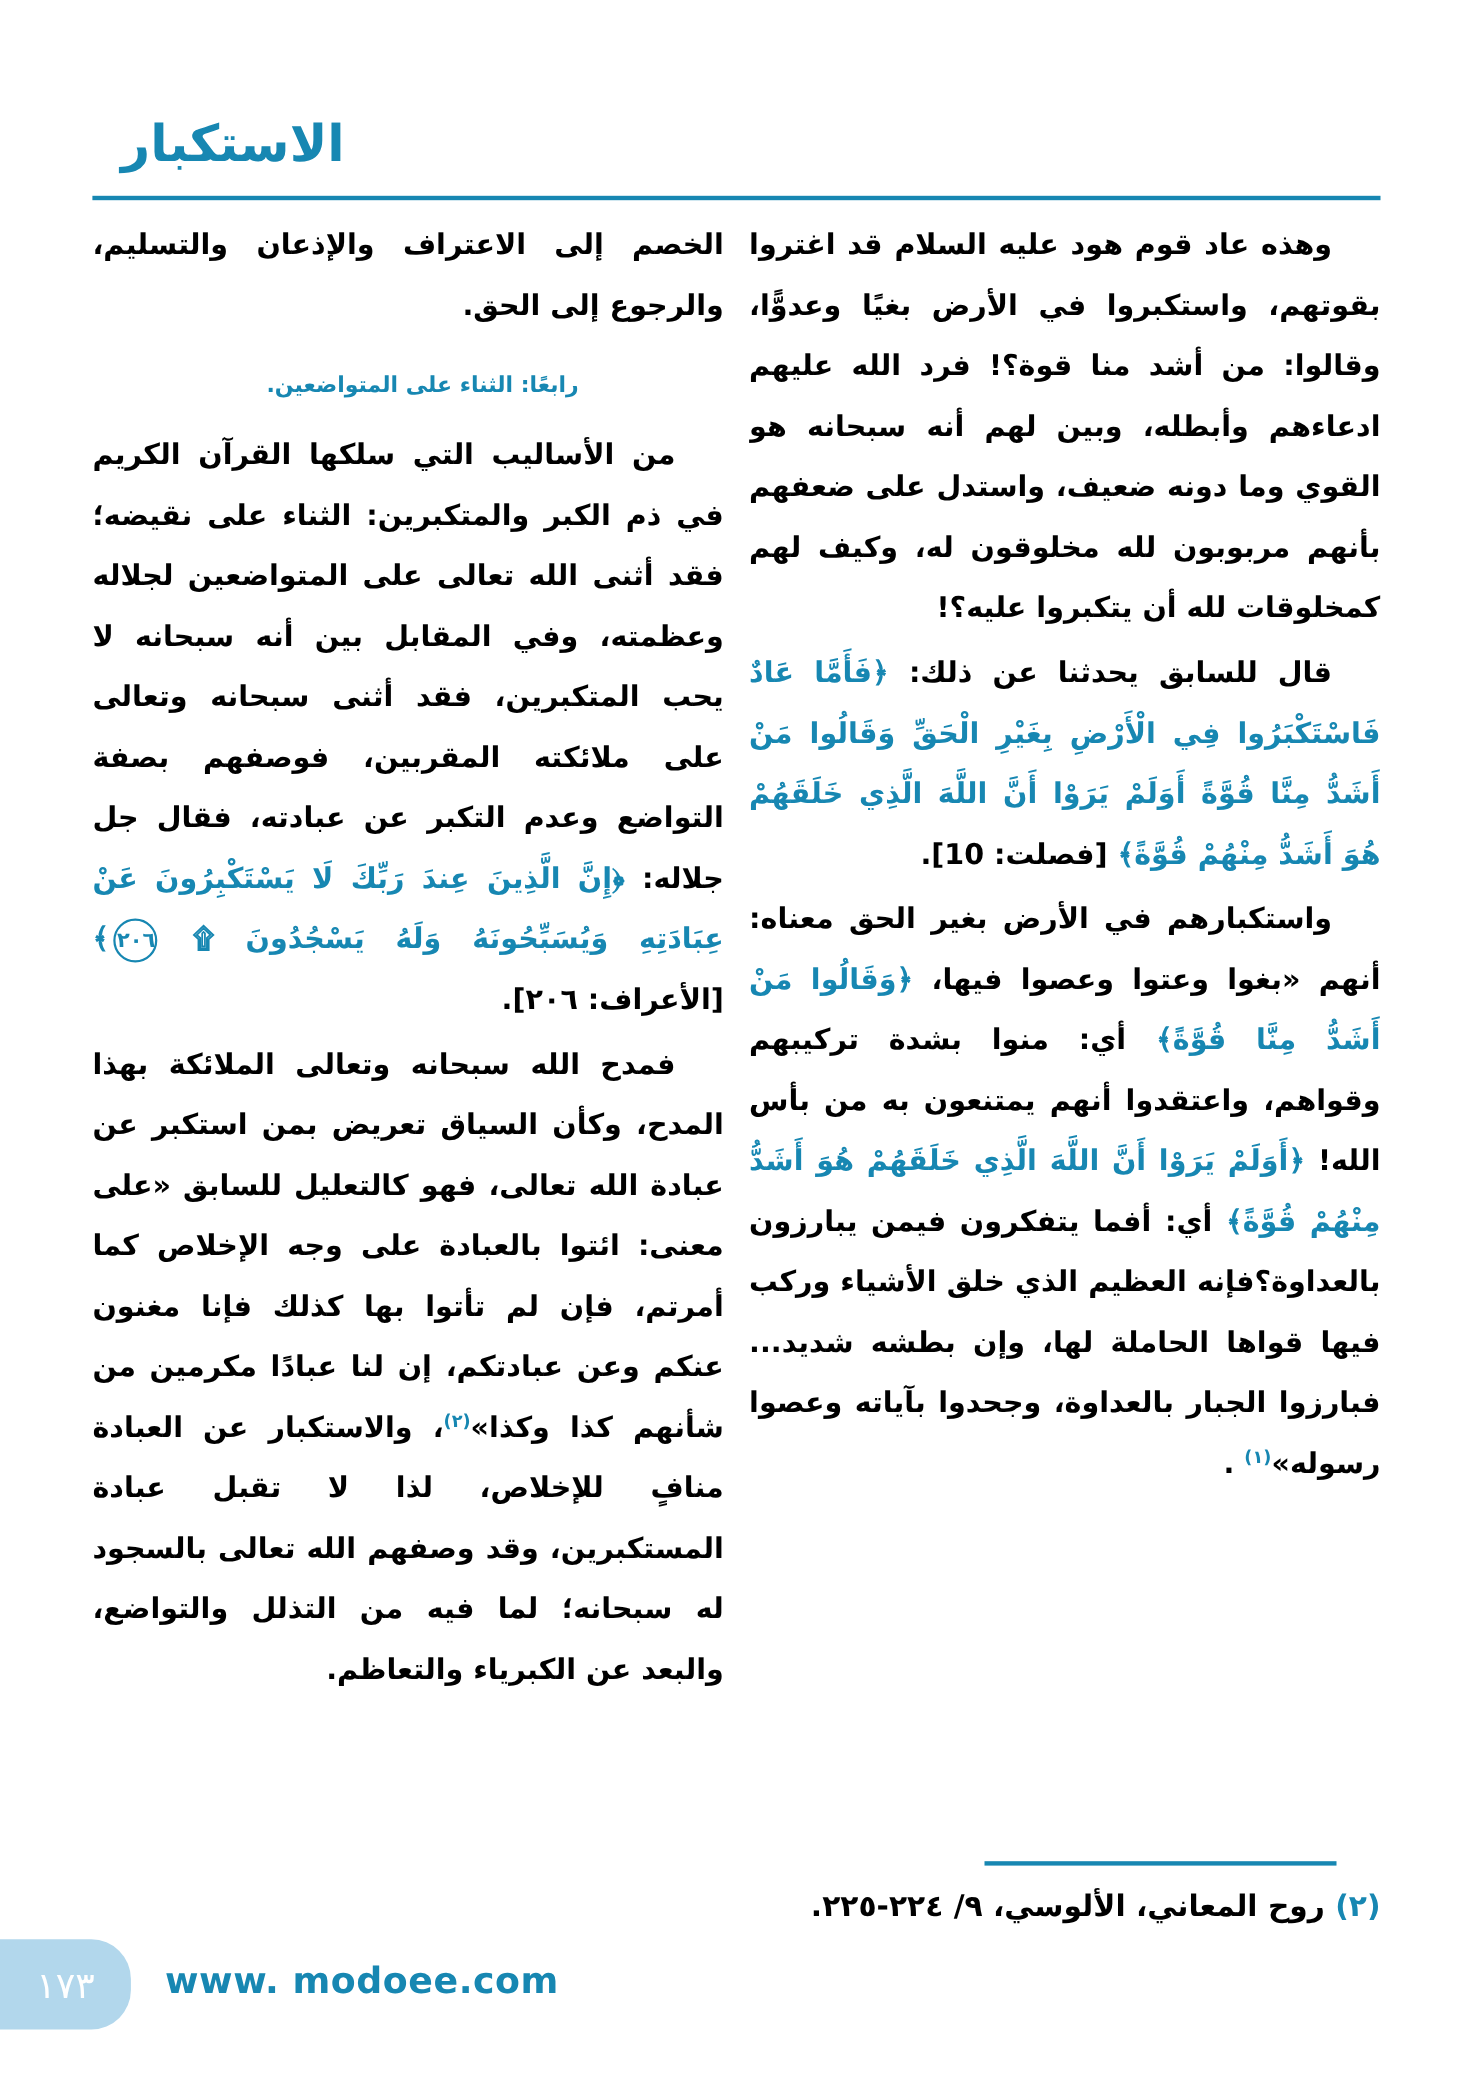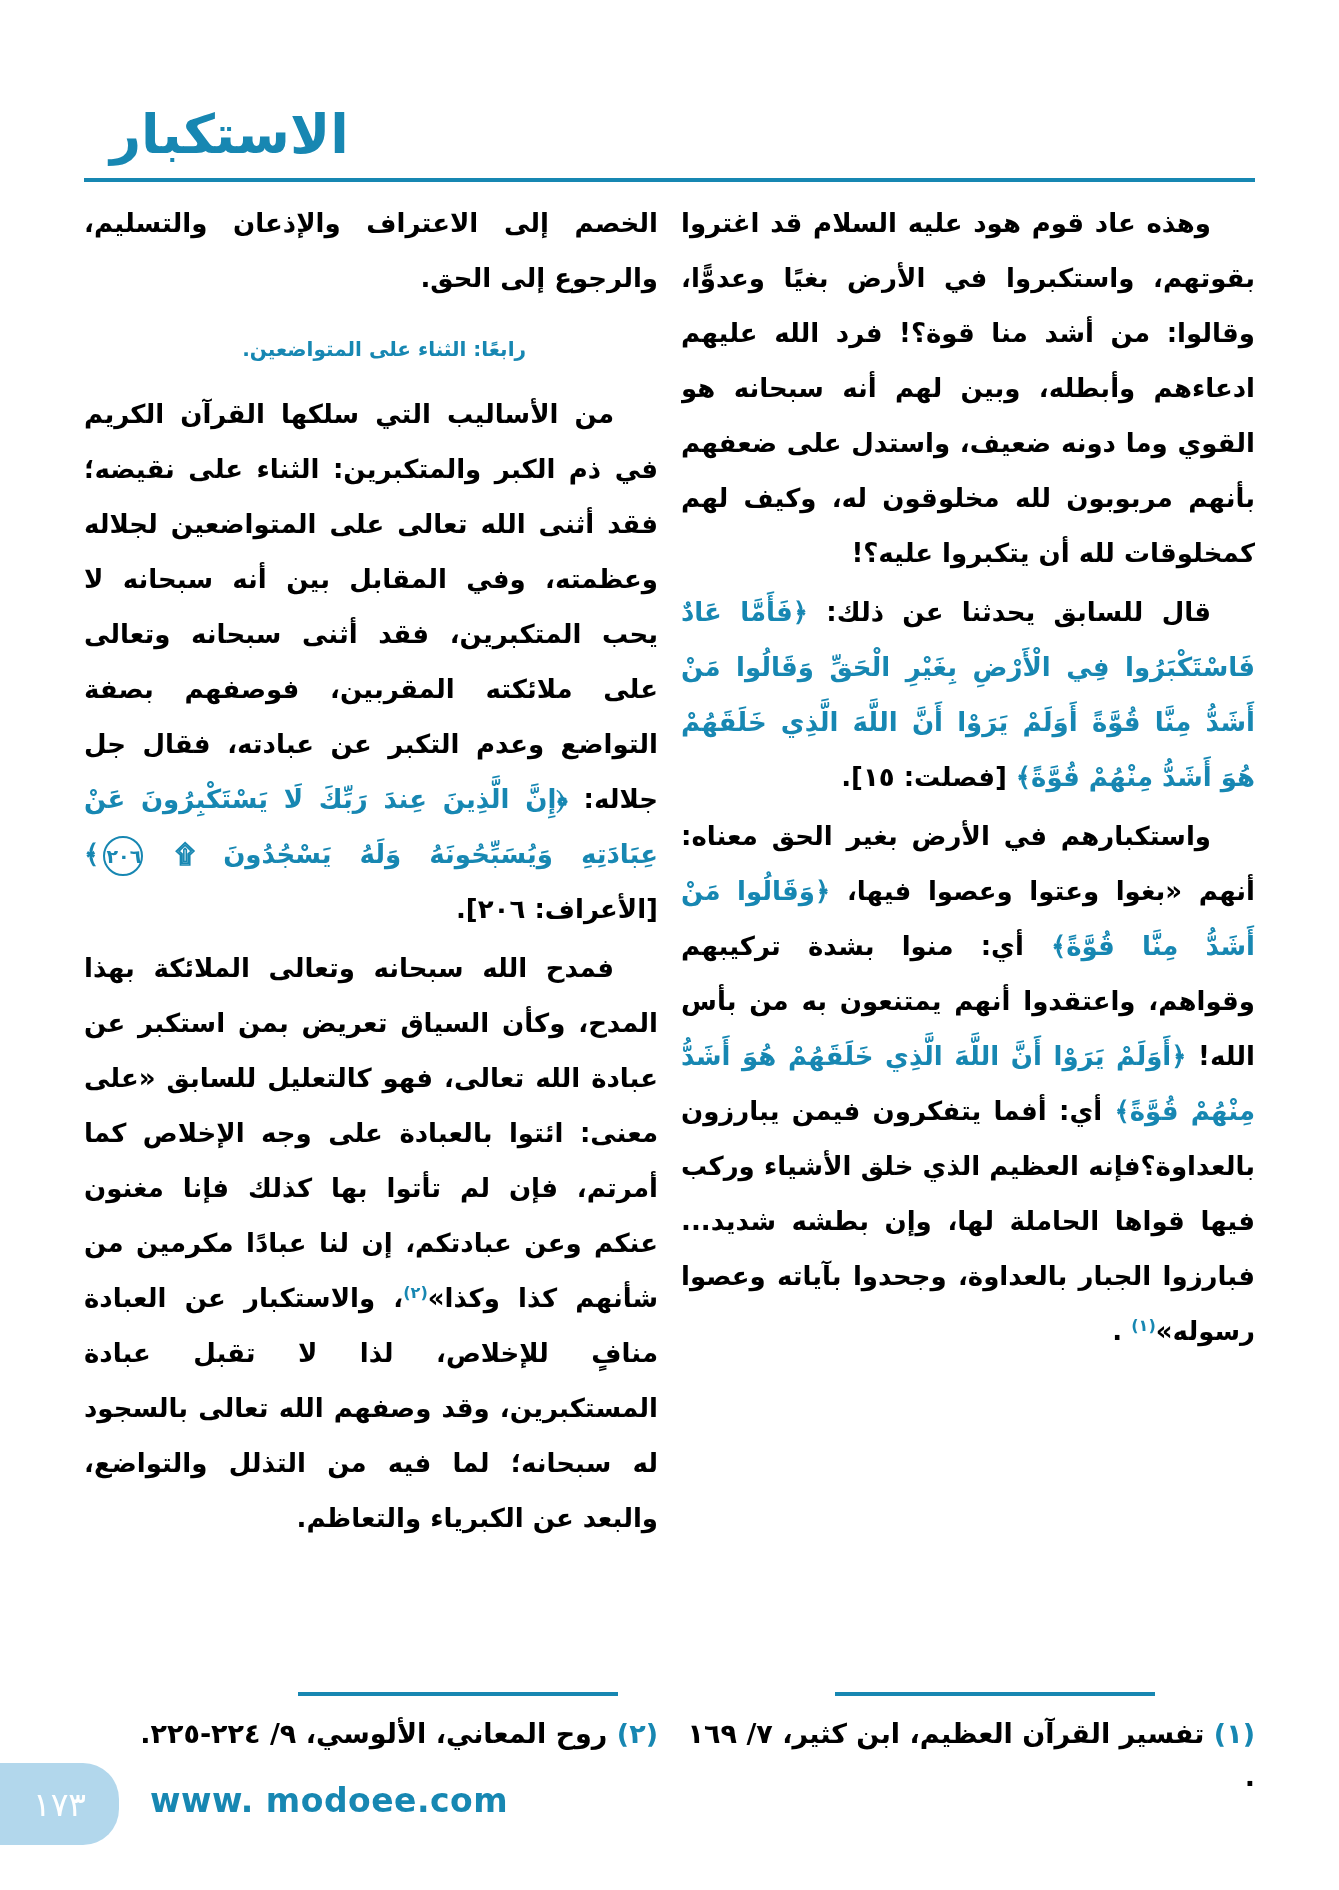--- a/index.html
+++ b/index.html
@@ -5,21 +5,21 @@
   :root { --accent:#1787b2; --pill:#b2d7ec; }
   html,body { margin:0; padding:0; background:#ffffff; }
   .page {
     position:relative; width:1339px; height:1890px; background:#ffffff;
     direction:rtl; overflow:hidden;
     font-family:"DejaVu Sans","Liberation Sans",sans-serif;
     color:#000;
   }
   .page-title {
     position:absolute; top:103px; left:110px;
-    color:var(--accent); font-size:54px; font-weight:bold; line-height:1.2;
+    color:var(--accent); font-size:46px; font-weight:bold; line-height:1.2;
     white-space:nowrap;
   }
   .header-rule {
     position:absolute; top:178px; left:84px; width:1171px; height:4px;
     background:var(--accent);
   }
   .content {
     position:absolute; top:196px; right:84px; width:1171px;
     display:flex; gap:23px;
   }
@@ -76,36 +76,32 @@
 <body>
 
 <div class="page">
 
   <div class="page-title">الاستكبار</div>
   <div class="header-rule"></div>
 
   <div class="content">
     <div class="col">
         <p class="para"><span class="seg-normal">وهذه عاد قوم هود عليه السلام قد اغتروا بقوتهم، واستكبروا في الأرض بغيًا وعدوًّا، وقالوا: من أشد منا قوة؟! فرد الله عليهم ادعاءهم وأبطله، وبين لهم أنه سبحانه هو القوي وما دونه ضعيف، واستدل على ضعفهم بأنهم مربوبون لله مخلوقون له، وكيف لهم كمخلوقات لله أن يتكبروا عليه؟!</span></p>
-        <p class="para"><span class="seg-normal">قال للسابق يحدثنا عن ذلك: </span><span class="seg-quran">﴿فَأَمَّا عَادٌ فَاسْتَكْبَرُوا فِي الْأَرْضِ بِغَيْرِ الْحَقِّ وَقَالُوا مَنْ أَشَدُّ مِنَّا قُوَّةً أَوَلَمْ يَرَوْا أَنَّ اللَّهَ الَّذِي خَلَقَهُمْ هُوَ أَشَدُّ مِنْهُمْ قُوَّةً﴾</span><span class="seg-normal"> [فصلت: ١٥].</span></p>
+        <p class="para"><span class="seg-normal">قال للسابق يحدثنا عن ذلك: </span><span class="seg-quran">﴿فَأَمَّا عَادٌ فَاسْتَكْبَرُوا فِي الْأَرْضِ بِغَيْرِ الْحَقِّ وَقَالُوا مَنْ أَشَدُّ مِنَّا قُوَّةً أَوَلَمْ يَرَوْا أَنَّ اللَّهَ الَّذِي خَلَقَهُمْ هُوَ أَشَدُّ مِنْهُمْ قُوَّةً﴾</span><span class="seg-normal"> [فصلت: 10].</span></p>
         <p class="para"><span class="seg-normal">واستكبارهم في الأرض بغير الحق معناه: أنهم «بغوا وعتوا وعصوا فيها، </span><span class="seg-quran">﴿وَقَالُوا مَنْ أَشَدُّ مِنَّا قُوَّةً﴾</span><span class="seg-normal"> أي: منوا بشدة تركيبهم وقواهم، واعتقدوا أنهم يمتنعون به من بأس الله! </span><span class="seg-quran">﴿أَوَلَمْ يَرَوْا أَنَّ اللَّهَ الَّذِي خَلَقَهُمْ هُوَ أَشَدُّ مِنْهُمْ قُوَّةً﴾</span><span class="seg-normal"> أي: أفما يتفكرون فيمن يبارزون بالعداوة؟فإنه العظيم الذي خلق الأشياء وركب فيها قواها الحاملة لها، وإن بطشه شديد... فبارزوا الجبار بالعداوة، وجحدوا بآياته وعصوا رسوله»</span><span class="seg-marker">(١)</span><span class="seg-normal"> .</span></p>
       </div>
     <div class="col">
         <p class="para no-indent"><span class="seg-normal">الخصم إلى الاعتراف والإذعان والتسليم، والرجوع إلى الحق.</span></p>
         <p class="para heading"><span class="seg-normal">رابعًا: الثناء على المتواضعين.</span></p>
         <p class="para"><span class="seg-normal">من الأساليب التي سلكها القرآن الكريم في ذم الكبر والمتكبرين: الثناء على نقيضه؛ فقد أثنى الله تعالى على المتواضعين لجلاله وعظمته، وفي المقابل بين أنه سبحانه لا يحب المتكبرين، فقد أثنى سبحانه وتعالى على ملائكته المقربين، فوصفهم بصفة التواضع وعدم التكبر عن عبادته، فقال جل جلاله: </span><span class="seg-quran">﴿إِنَّ الَّذِينَ عِندَ رَبِّكَ لَا يَسْتَكْبِرُونَ عَنْ عِبَادَتِهِ وَيُسَبِّحُونَهُ وَلَهُ يَسْجُدُونَ ۩ </span><span class="seg-aya">٢٠٦</span><span class="seg-quran">﴾</span><span class="seg-normal"> [الأعراف: ٢٠٦].</span></p>
         <p class="para"><span class="seg-normal">فمدح الله سبحانه وتعالى الملائكة بهذا المدح، وكأن السياق تعريض بمن استكبر عن عبادة الله تعالى، فهو كالتعليل للسابق «على معنى: ائتوا بالعبادة على وجه الإخلاص كما أمرتم، فإن لم تأتوا بها كذلك فإنا مغنون عنكم وعن عبادتكم، إن لنا عبادًا مكرمين من شأنهم كذا وكذا»</span><span class="seg-marker">(٢)</span><span class="seg-normal">، والاستكبار عن العبادة منافٍ للإخلاص، لذا لا تقبل عبادة المستكبرين، وقد وصفهم الله تعالى بالسجود له سبحانه؛ لما فيه من التذلل والتواضع، والبعد عن الكبرياء والتعاظم.</span></p>
       </div>
   </div>
 
   <div class="footnotes">
-    <div class="fn-cell fn-right">
-      <div class="fn-rule"></div>
-      <p class="fn-text"><span class="fn-marker">(١)</span><span> تفسير القرآن العظيم، ابن كثير، ٧/ ١٦٩ .</span></p>
-    </div>
     <div class="fn-cell fn-left">
       <div class="fn-rule"></div>
       <p class="fn-text"><span class="fn-marker">(٢)</span><span> روح المعاني، الألوسي، ٩/ ٢٢٤-٢٢٥.</span></p>
     </div>
   </div>
 
   <div class="page-pill">
     <span class="page-pill-num">١٧٣</span>
   </div>
   <div class="website">www. modoee.com</div>

